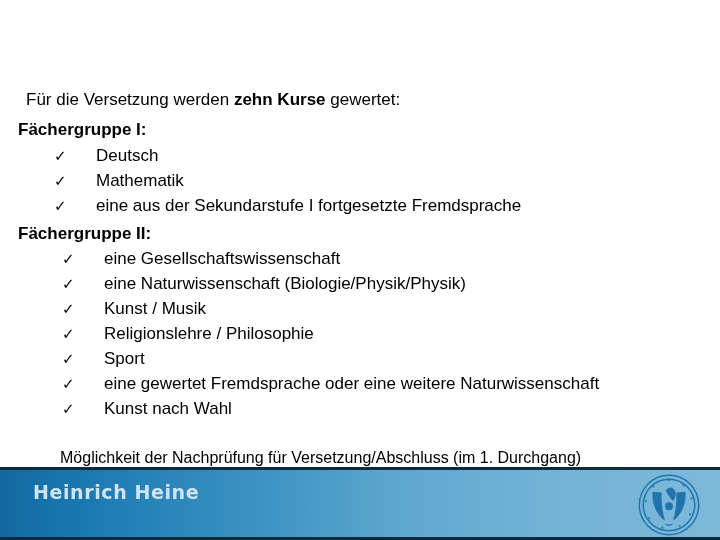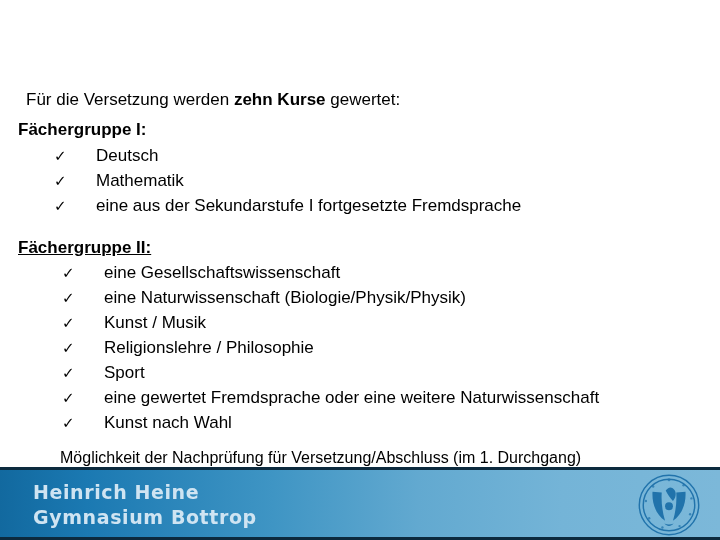--- a/index.html
+++ b/index.html
@@ -56,21 +56,21 @@
   }
   .lead b { font-weight: bold; }
 
   .group-head {
     font-size: 17px;
     font-weight: bold;
     margin: 0 0 2px 0;
     line-height: 1.3;
   }
 
-  .group-head.second { margin-top: 18px; text-decoration: underline; }
+  .group-head.second { margin-top: 4px; }
 
   ul.check-list {
     list-style: none;
     margin: 0;
     padding: 0;
   }
   ul.check-list li {
     display: flex;
     align-items: baseline;
     font-size: 17px;
@@ -203,21 +203,20 @@
       </li>
     </ul>
 
   </div>
 
   <p class="closing-note">Möglichkeit der Nachprüfung für Versetzung/Abschluss (im 1. Durchgang)</p>
 
   <div class="footer-banner">
     <div class="footer-text">
       <span class="line1">Heinrich Heine</span>
-      <span class="line2">Gymnasium Bottrop</span>
     </div>
 
     <svg class="footer-logo" viewBox="0 0 100 100" aria-hidden="true">
       <g fill="none" stroke="#1a6ea8" stroke-width="2.2">
         <circle cx="50" cy="50" r="45"></circle>
         <circle cx="50" cy="50" r="39"></circle>
       </g>
       <g fill="#1a6ea8">
         <path d="M25 30 C24 48 30 64 44 74 C40 60 38 46 39 31 Z"></path>
         <path d="M75 30 C76 48 70 64 56 74 C60 60 62 46 61 31 Z"></path>

